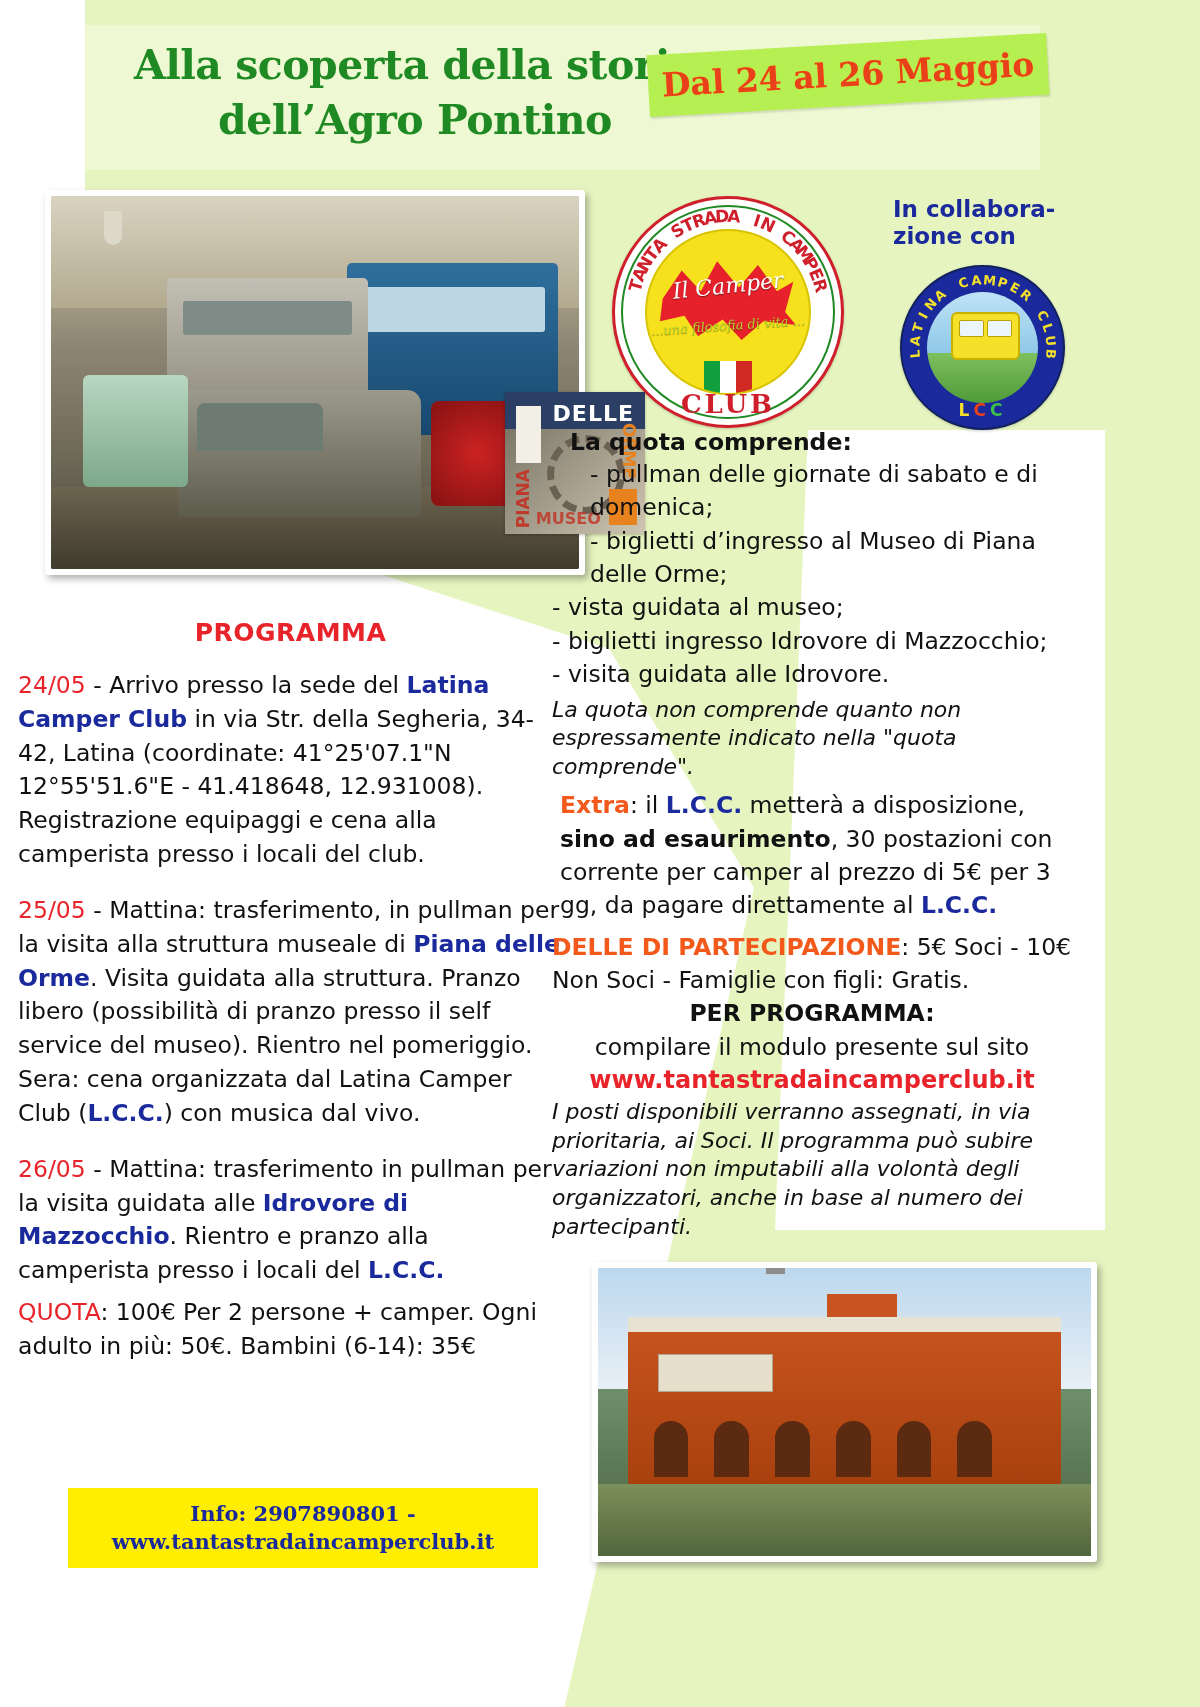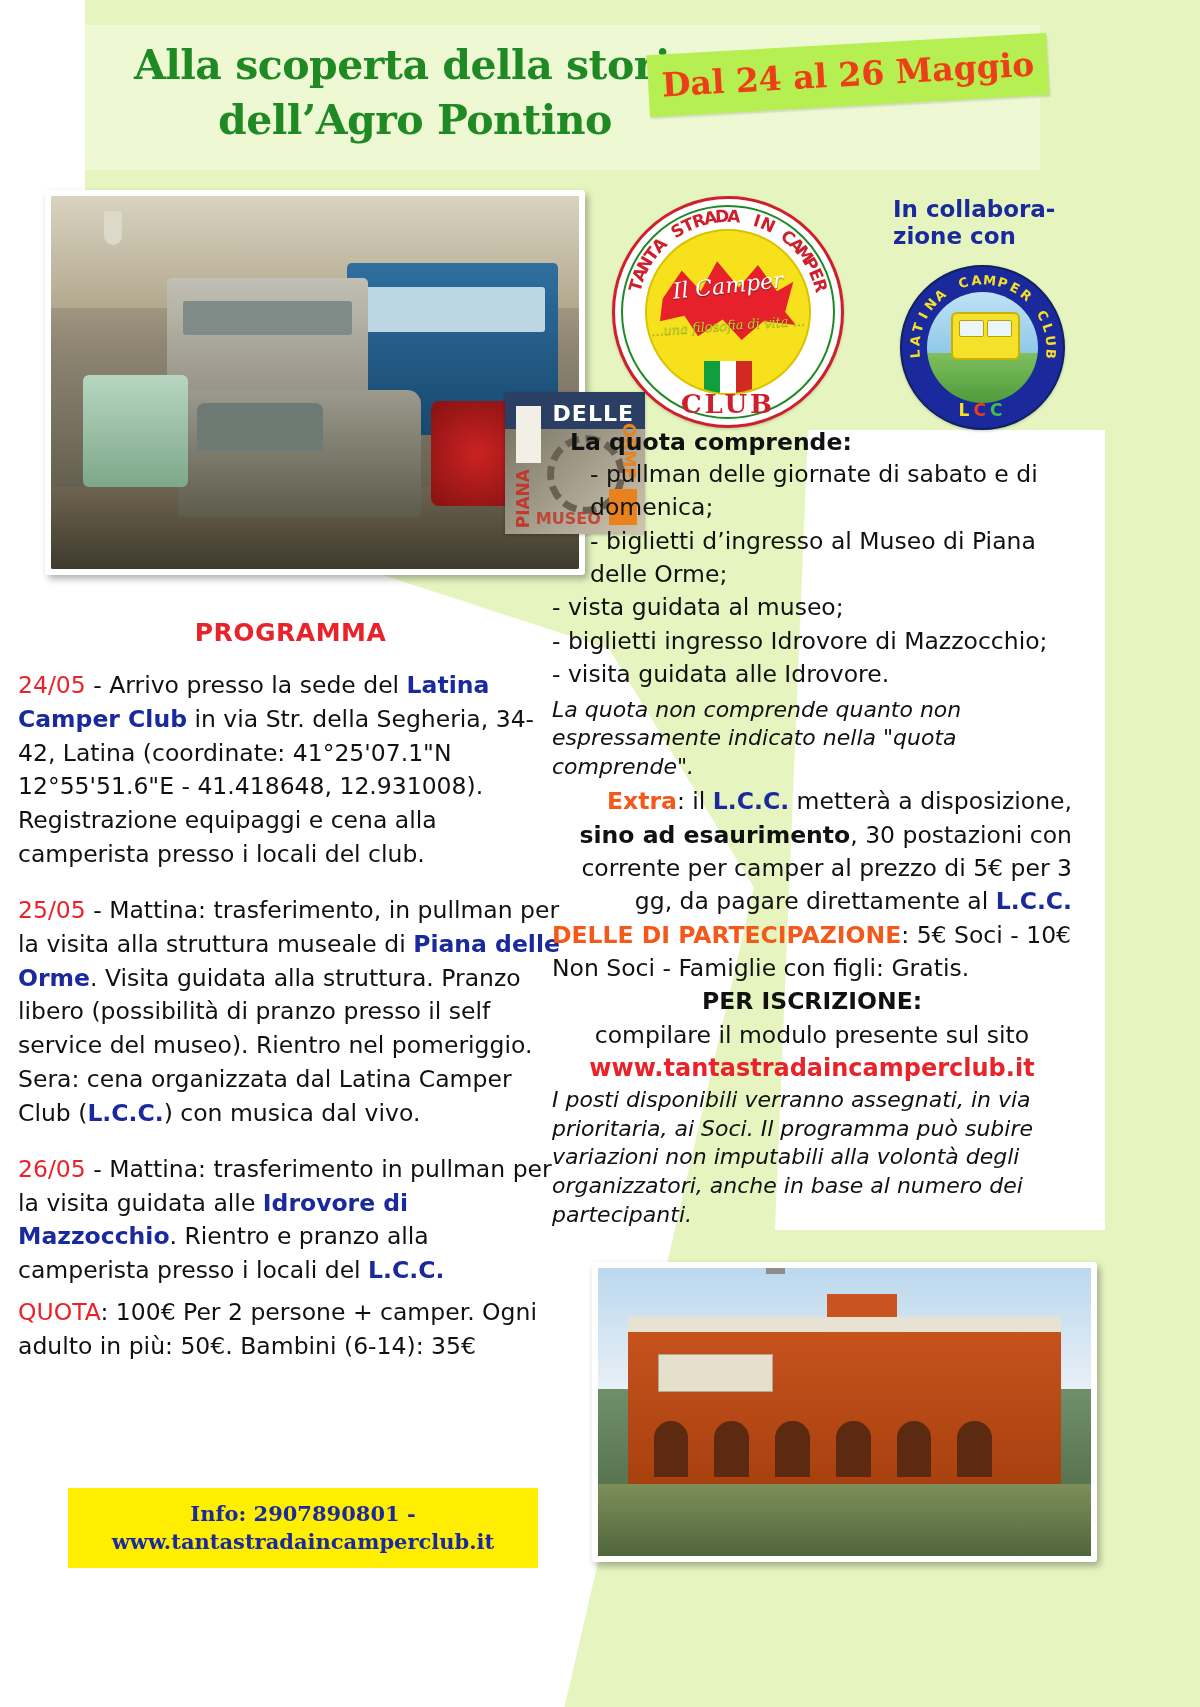--- a/index.html
+++ b/index.html
@@ -346,29 +346,29 @@
   <div class="rc-head rc-indent2">La quota comprende:</div>
 
   <div class="rc-line rc-indent">- pullman delle giornate di sabato e di domenica;</div>
   <div class="rc-line rc-indent">- biglietti d’ingresso al Museo di Piana delle Orme;</div>
   <div class="rc-line">- vista guidata al museo;</div>
   <div class="rc-line">- biglietti ingresso Idrovore di Mazzocchio;</div>
   <div class="rc-line">- visita guidata alle Idrovore.</div>
 
   <div class="note-italic">La quota non comprende quanto non espressamente indicato nella "quota comprende".</div>
 
-  <p class="rc-line" style="margin:0;text-align:right;">
+  <p class="rc-line" style="margin:8px;">
     <span class="orange">Extra</span><span>: il </span><span class="blue">L.C.C.</span><span> metterà a disposizione, </span><span class="bold">sino ad esaurimento</span><span>, 30 postazioni con corrente per camper al prezzo di 5€ per 3 gg, da pagare direttamente al </span><span class="blue">L.C.C.</span>
   </p>
 
   <p class="rc-line" style="margin:0;">
     <span class="orange">DELLE DI PARTECIPAZIONE</span><span>: 5€ Soci - 10€ Non Soci - Famiglie con figli: Gratis.</span>
   </p>
 
-  <div class="rc-line rc-center bold">PER ISCRIZIONE:</div>
+  <div class="rc-line rc-center bold">PER PROGRAMMA:</div>
   <div class="rc-line rc-center">compilare il modulo presente sul sito</div>
   <div class="web">www.tantastradaincamperclub.it</div>
 
   <div class="note-italic">I posti disponibili verranno assegnati, in via prioritaria, ai Soci. Il programma può subire variazioni non imputabili alla volontà degli organizzatori, anche in base al numero dei partecipanti.</div>
 </div>
 
 <div class="photo-bottom">
   <div class="inner">
     <div class="pb-sky"></div>
     <div class="pb-chimney"></div>

